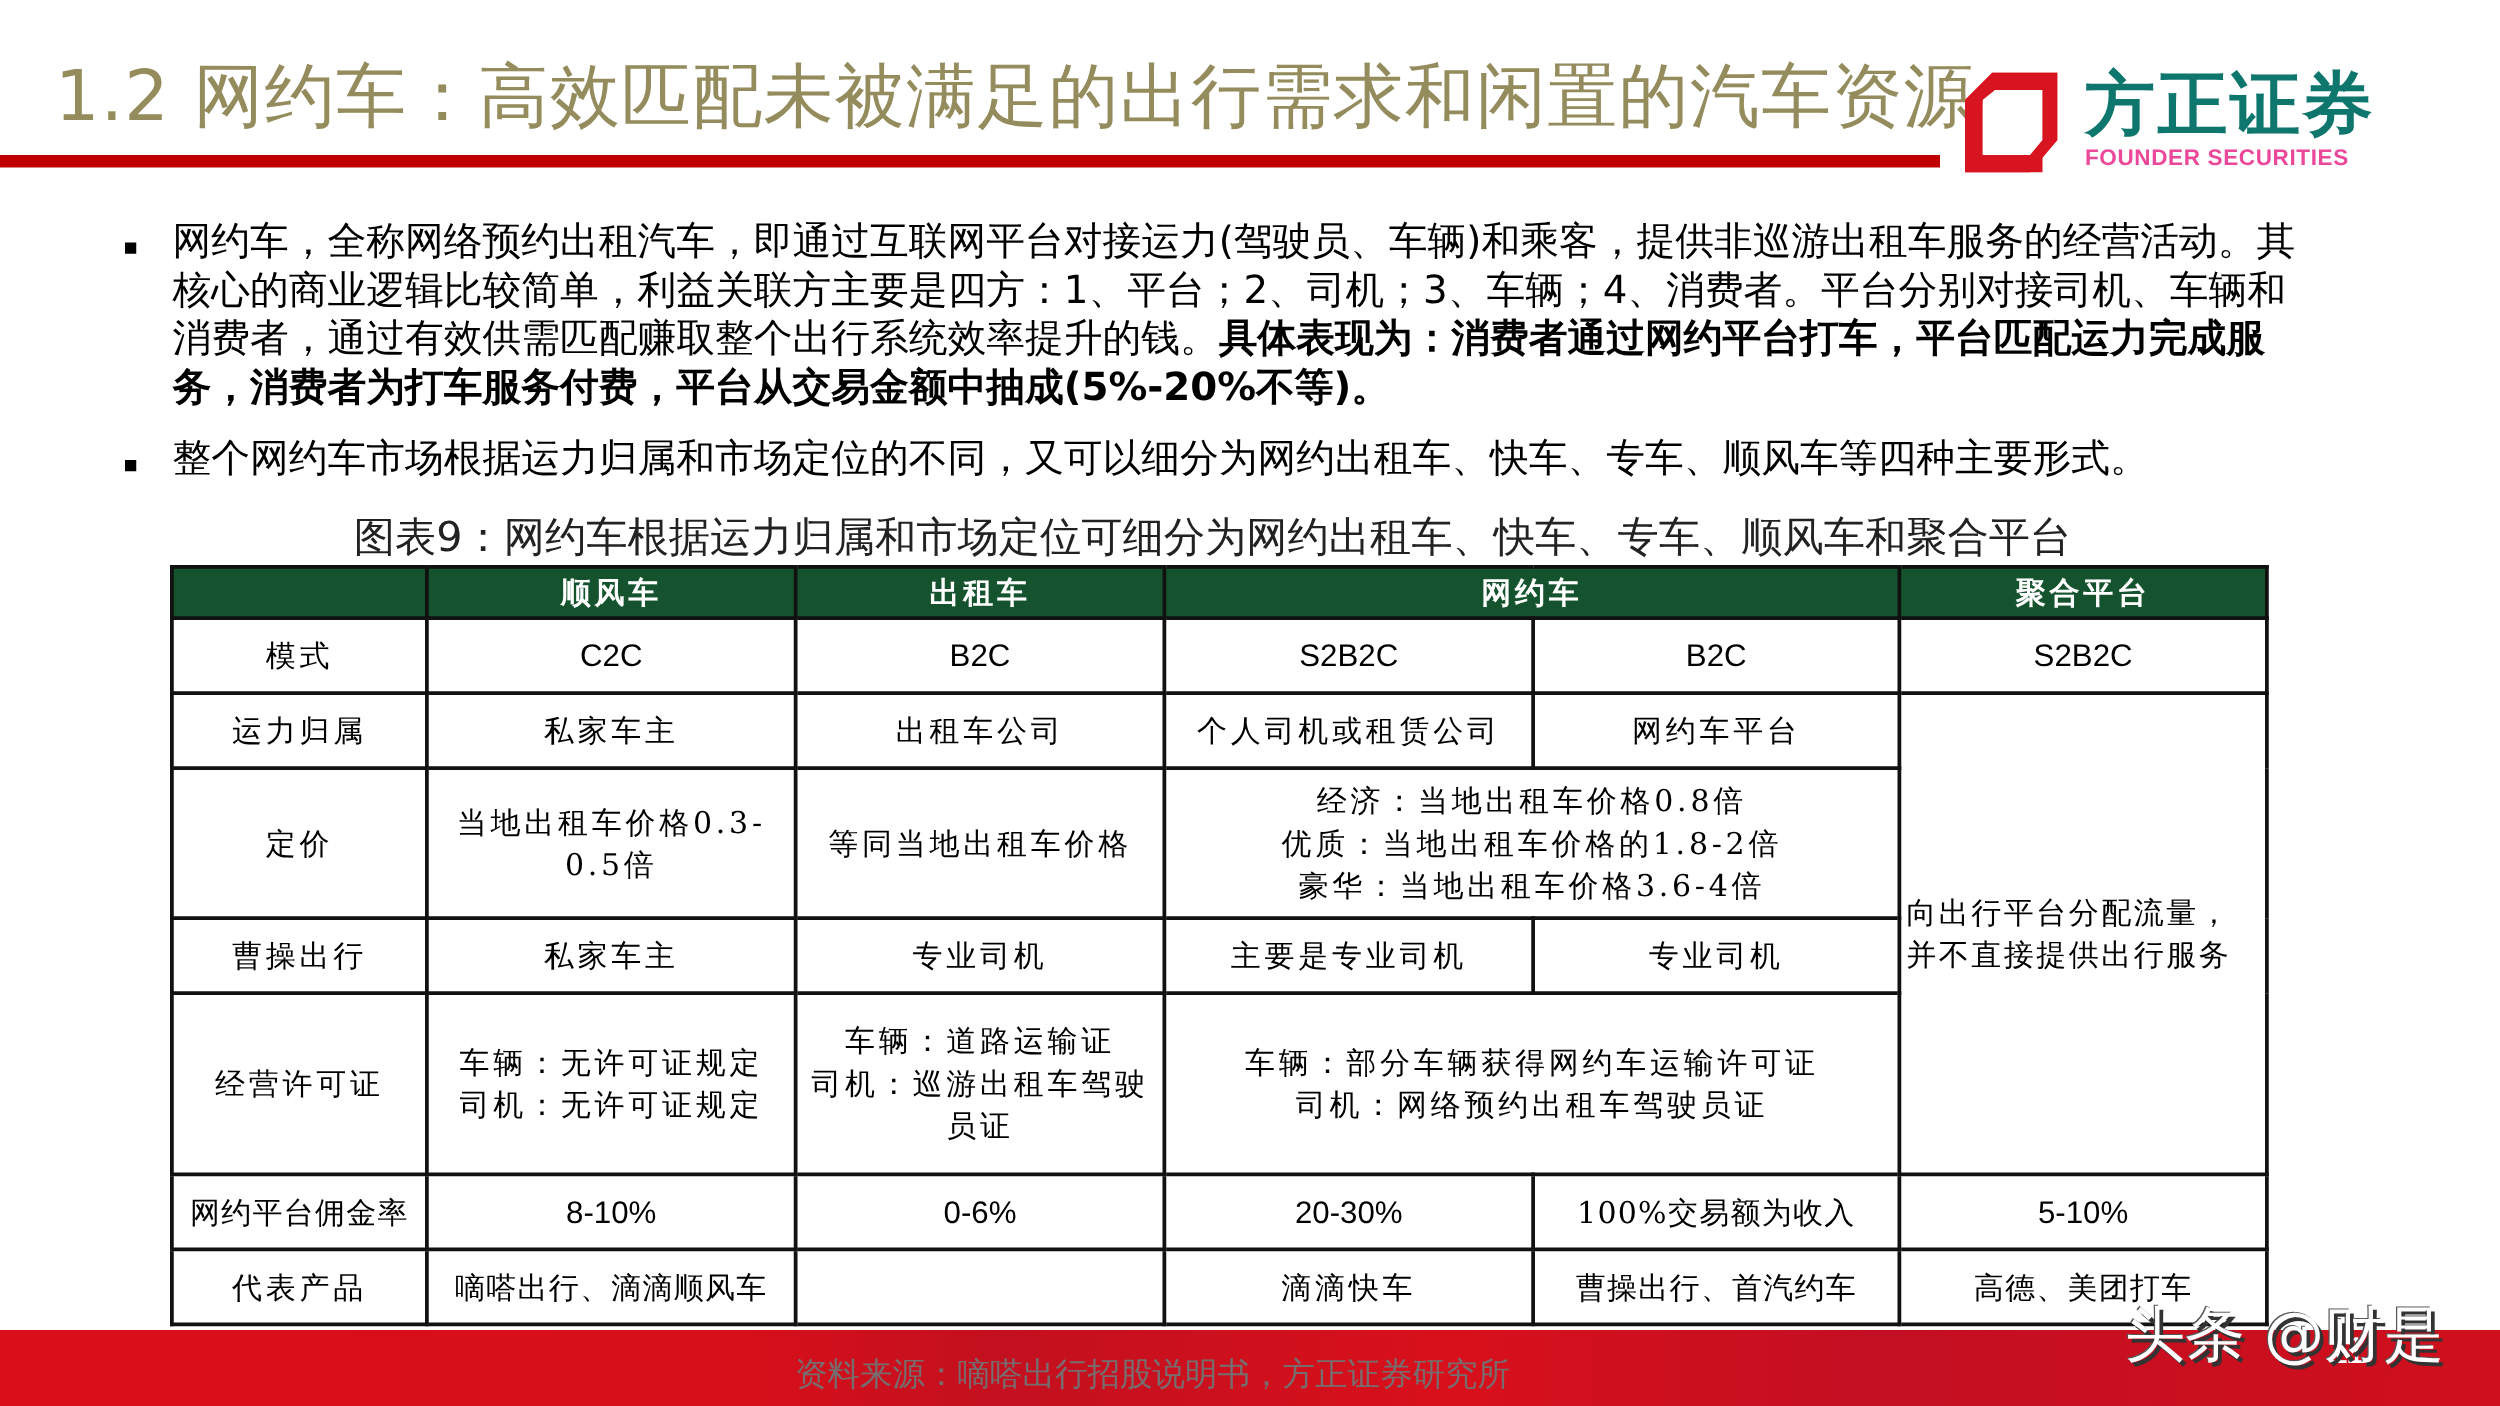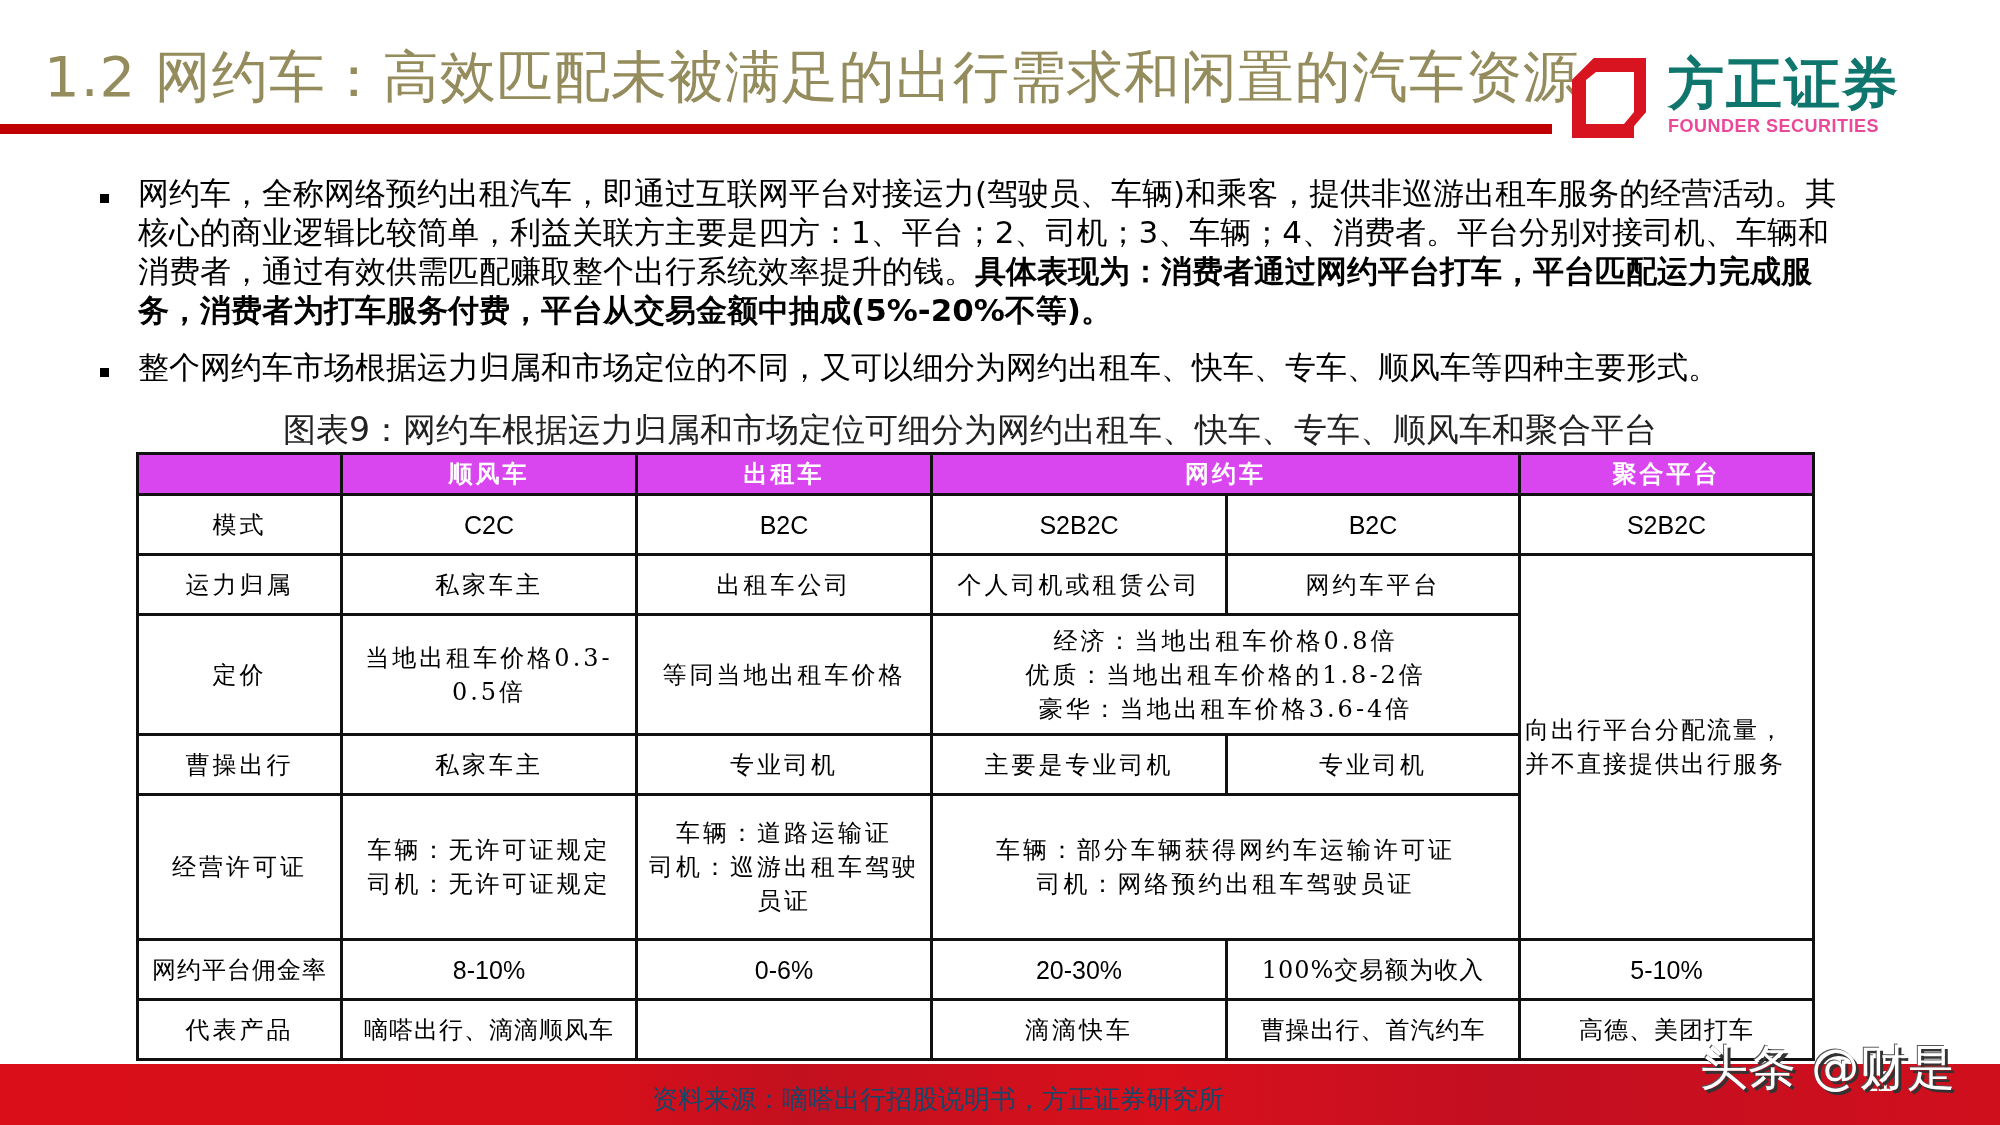--- a/index.html
+++ b/index.html
@@ -15,26 +15,26 @@
   .logo-en { position:absolute; left:96px; top:64px; font-size:18px; font-weight:bold; color:#ec4899;
              letter-spacing:0.5px; font-family:"Liberation Sans", sans-serif; white-space:nowrap; }
   .bullets { position:absolute; left:96px; top:174px; width:1760px; font-size:31px; line-height:39px; }
   .bullet { position:relative; padding-left:42px; margin-bottom:18px; }
   .bullet-mark { position:absolute; left:4px; top:20px; width:9px; height:9px; background:#000; }
   .bold { font-weight:bold; }
   .caption { position:absolute; left:0; width:2000px; top:408px; text-align:center; font-size:33px; color:#222; padding-right:60px; box-sizing:border-box; }
   table.grid { position:absolute; left:136px; top:452px; border-collapse:collapse; table-layout:fixed; width:1676px;
                font-family:"DejaVu Serif", "Liberation Serif", serif; font-size:24px; }
   table.grid td, table.grid th { border:3px solid #111; text-align:center; vertical-align:middle; padding:2px 6px; line-height:34px; }
-  table.grid th { background:#d946ef; color:#fff; font-weight:bold; height:30px; font-size:24px; letter-spacing:3px; }
+  table.grid th { background:#14532d; color:#fff; font-weight:bold; height:30px; font-size:24px; letter-spacing:3px; }
   table.grid td { letter-spacing:3px; }
   table.grid td.code { font-family:"Liberation Sans Narrow", "Liberation Sans", sans-serif; letter-spacing:0; font-size:25px; }
   .footer { position:absolute; left:0; top:1064px; width:2000px; height:61px;
             background:linear-gradient(90deg,#d90e18 0%, #d60f1a 30%, #c3101f 40%, #d8101b 58%, #c30f22 75%, #d00f1c 100%); }
-  .source { position:absolute; left:652px; top:1082px; color:#0c4a6e; font-size:26px; font-family:"DejaVu Sans", sans-serif; opacity:0.95; }
+  .source { position:absolute; left:636px; top:1082px; color:#737373; font-size:26px; font-family:"DejaVu Sans", sans-serif; opacity:0.95; }
   .page-num { position:absolute; left:1862px; top:1064px; color:#fff; font-size:30px; font-family:"Liberation Sans", sans-serif; }
   .watermark { position:absolute; left:1700px; top:1036px; font-size:48px; font-weight:normal; color:#fff;
                text-shadow:3px 3px 0 #333, -1px -1px 0 #555; font-family:"DejaVu Sans", sans-serif; white-space:nowrap; }
 </style>
 </head>
 <body>
 
 <div class="title">1.2 网约车：高效匹配未被满足的出行需求和闲置的汽车资源</div>
 <div class="title-bar"></div>
 

